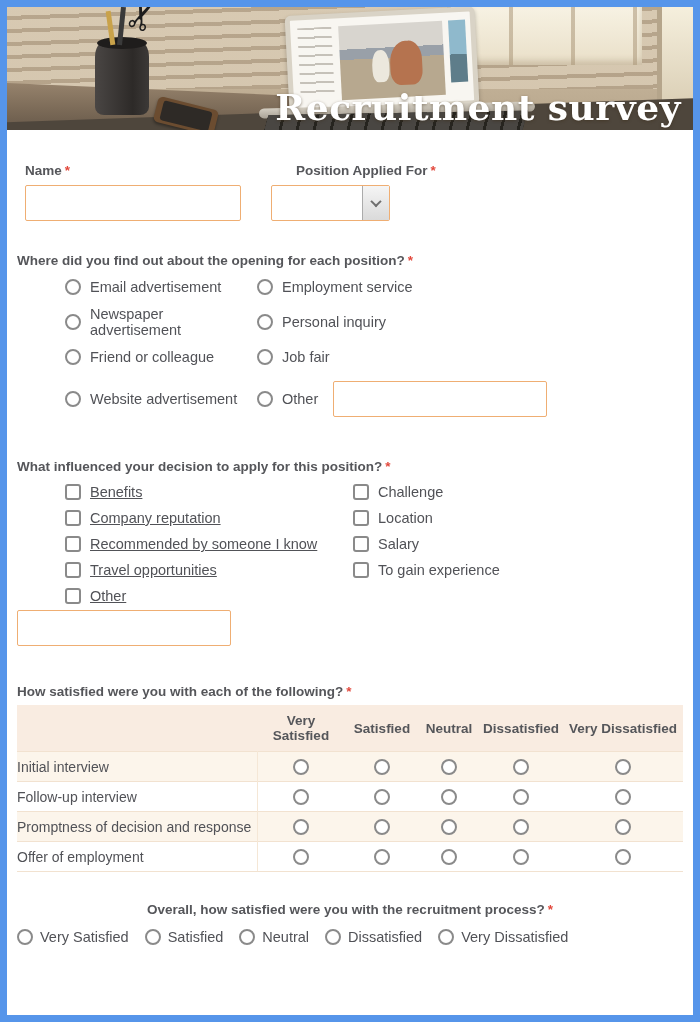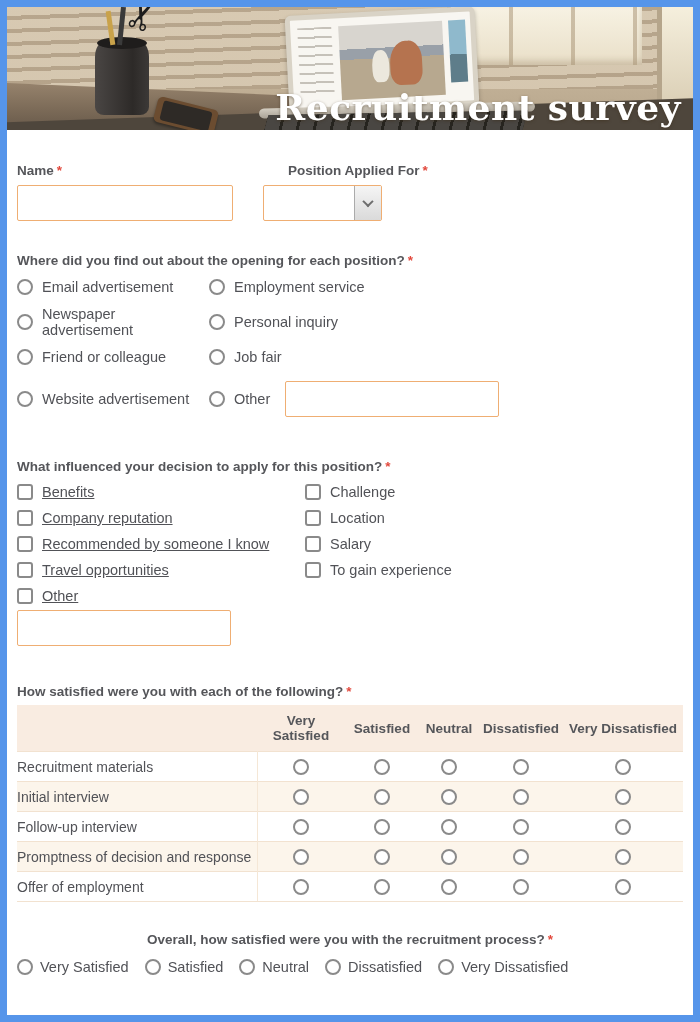--- a/index.html
+++ b/index.html
@@ -79,21 +79,21 @@
     font-size:36px; color:#ffffff; letter-spacing:.5px;
     text-shadow:0 1px 3px rgba(60,45,25,.55); }
 
   
   .form-body { padding:0 10px; }
 
   .q-label { font-size:13.5px; font-weight:bold; color:#55565a; }
   .req { color:#e2483c; font-weight:bold; margin-left:3px; }
 
   .field-row { display:flex; margin-top:33px; }
-  .field-block-name { width:216px; margin-right:30px; }
+  .field-block-name { width:216px; margin-right:30px;margin-left:8px; }
   .field-block-pos  { width:auto; }
   .field-block-pos .q-label { white-space:nowrap;padding-left:25px; }
 
   .text-input { display:block; border:1px solid #efae73; border-radius:2px;
     height:36px; width:100%; background:#fff; margin-top:7px;
     font-size:14px; color:#444; padding:0 8px; outline:none; }
 
   .select { position:relative; width:119px; height:36px; margin-top:7px;
     border:1px solid #efae73; border-radius:2px; background:#fff; cursor:default; }
   .select-btn { position:absolute; right:0; top:0; bottom:0; width:27px;
@@ -104,21 +104,21 @@
 
   .question { margin-top:32px; }
   .question-tight { margin-top:30px; }
 
   .radio { width:16px; height:16px; border:2px solid #8a8a8a; border-radius:50%;
     background:#fff; flex:none; display:inline-block; }
   .checkbox { width:16px; height:16px; border:2px solid #8a8a8a; border-radius:3px;
     background:#fff; flex:none; display:inline-block; }
 
   .opt { display:flex; align-items:center; gap:9px; font-size:14.5px; color:#515257; }
-  .opt-row { display:flex; align-items:center; margin-top:11px; }
+  .opt-row { display:flex; align-items:center; margin-top:11px;margin-left:48px; }
   .opt-row .c1 { width:192px; flex:none; }
   .opt-row-wide .c1 { width:288px;text-decoration:underline; }
   .opt-row-tall { margin-top:16px; }
   .inline-input { width:214px; height:36px; margin-top:0; margin-left:6px; display:inline-block; }
   .other-input { width:214px; margin-top:6px; }
 
   .ck-rows .opt-row { margin-top:10px; }
 
   
   table.matrix { width:666px; border-collapse:collapse; margin-top:6px; table-layout:fixed; }
@@ -302,38 +302,20 @@
           <tr>
             <th class="corner"></th>
             <th>Very Satisfied</th>
             <th>Satisfied</th>
             <th>Neutral</th>
             <th>Dissatisfied</th>
             <th>Very Dissatisfied</th>
           </tr>
         </thead>
         <tbody>
-          <tr>
-            <td class="rowlabel">Recruitment materials</td>
-            <td>
-                <span class="radio"></span>
-              </td>
-            <td>
-                <span class="radio"></span>
-              </td>
-            <td>
-                <span class="radio"></span>
-              </td>
-            <td>
-                <span class="radio"></span>
-              </td>
-            <td>
-                <span class="radio"></span>
-              </td>
-          </tr>
           <tr class="alt">
             <td class="rowlabel">Initial interview</td>
             <td>
                 <span class="radio"></span>
               </td>
             <td>
                 <span class="radio"></span>
               </td>
             <td>
                 <span class="radio"></span>

